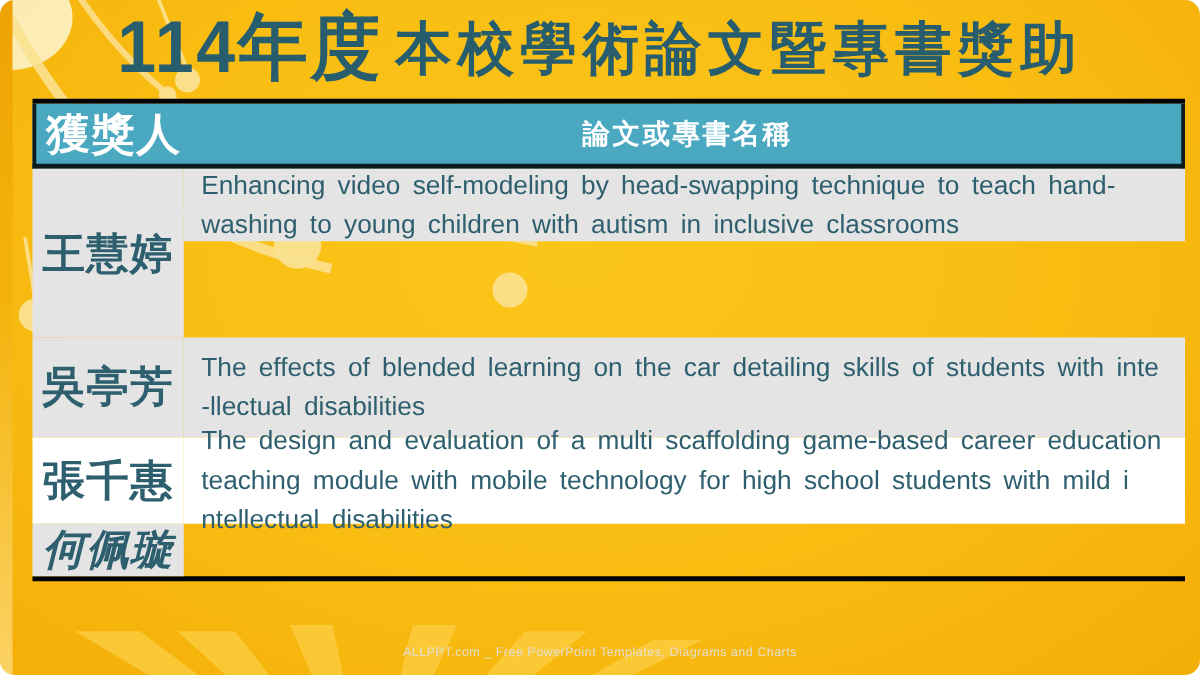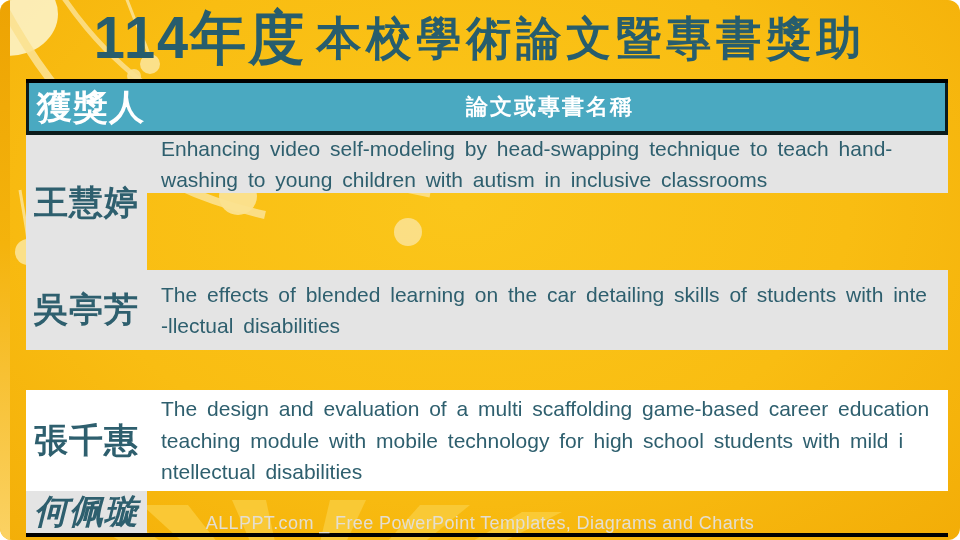--- a/index.html
+++ b/index.html
@@ -63,27 +63,27 @@
     display:flex;align-items:center;
     padding:0 16px 0 14px;box-sizing:border-box;
     font-size:21px;color:#2E5F6E;line-height:1.5;
     word-spacing:4px;white-space:pre-line;
   }
   .bg-gray{background:#E4E4E4;}
   .bg-white{background:#FFFFFF;}
   .h-r1{height:58px;}
   .h-r2{height:77px;}
   .h-r3{height:80px;}
-  .h-r4{height:101px;margin-top:40px;}
+  .h-r4{height:69px;}
   .h-r5{height:42px;font-style:italic;}
   .h-group{height:135px;}
   
   .footer{
     position:absolute;left:0;top:512px;width:960px;z-index:5;
-    text-align:center;font-size:18px;color:#E4DED1;
+    text-align:center;font-size:10px;color:#E4DED1;
     letter-spacing:0.4px;line-height:22px;
   }
 </style>
 </head>
 <body>
 
 <div class="slide">
 
   <svg class="deco" style="left:0;top:0;" width="480" height="300" viewBox="0 0 480 300">
     <ellipse cx="8" cy="14" rx="50" ry="42" fill="#FCEFBE" opacity="0.95"></ellipse>

